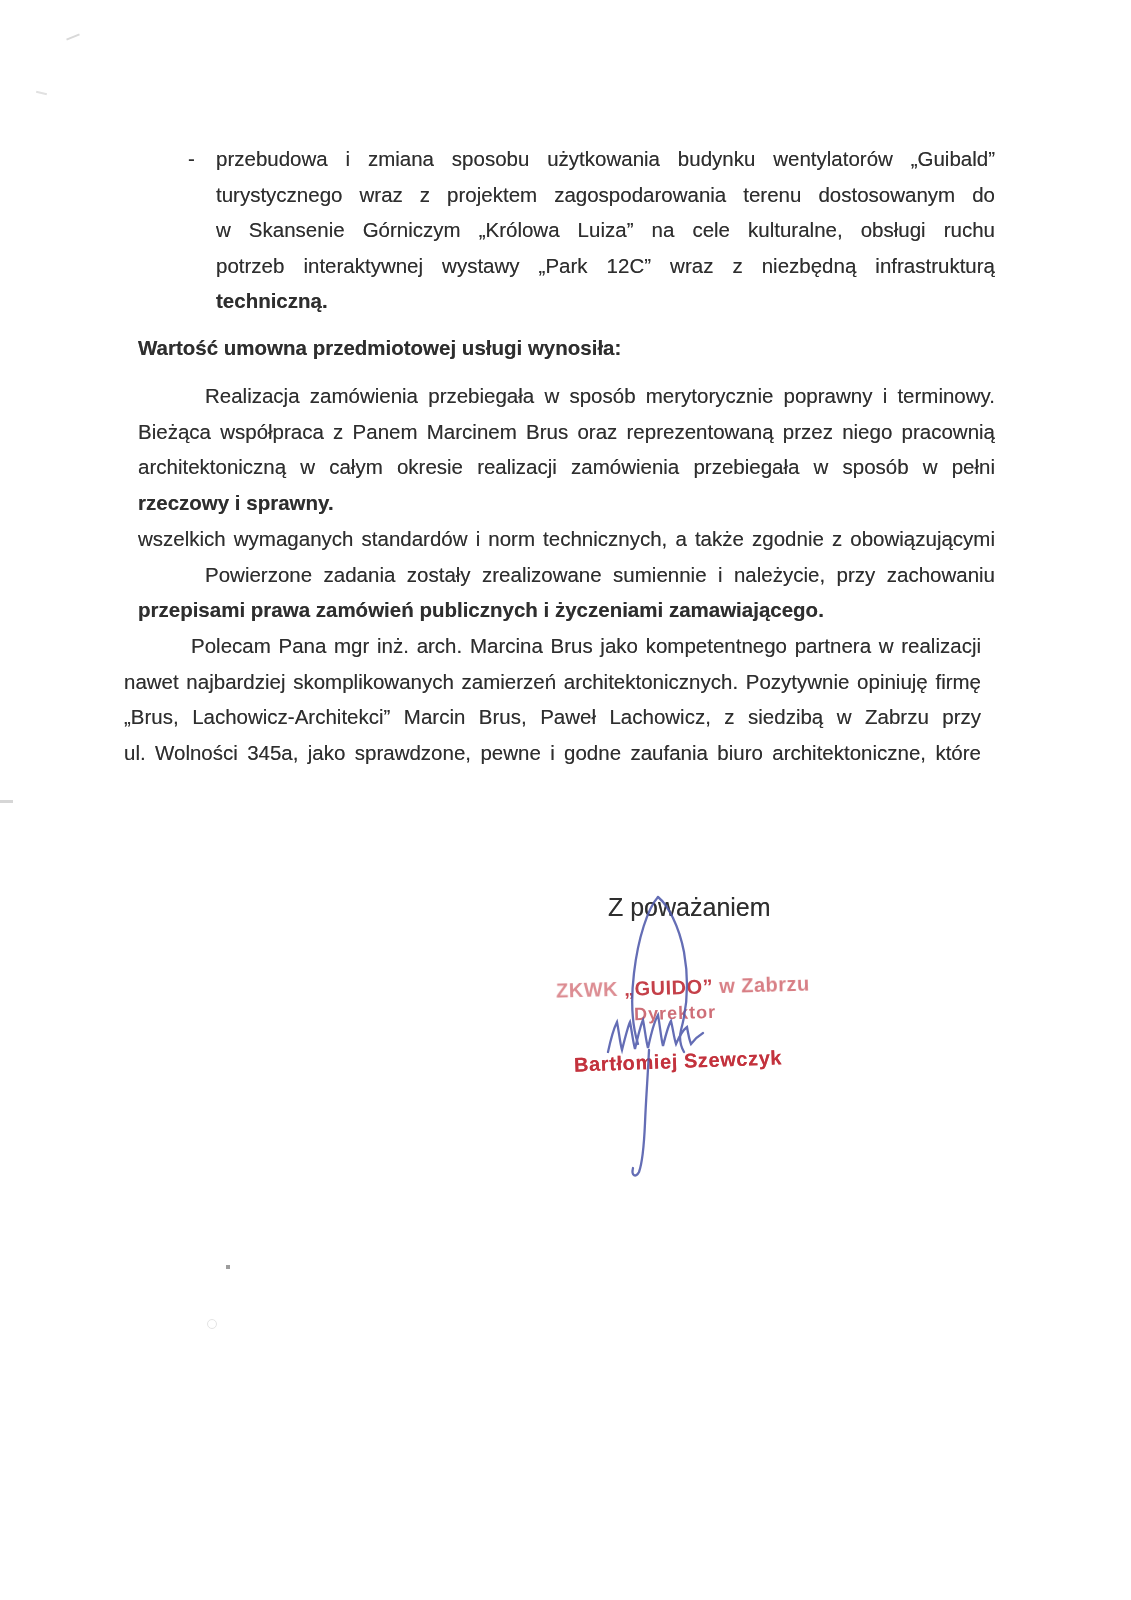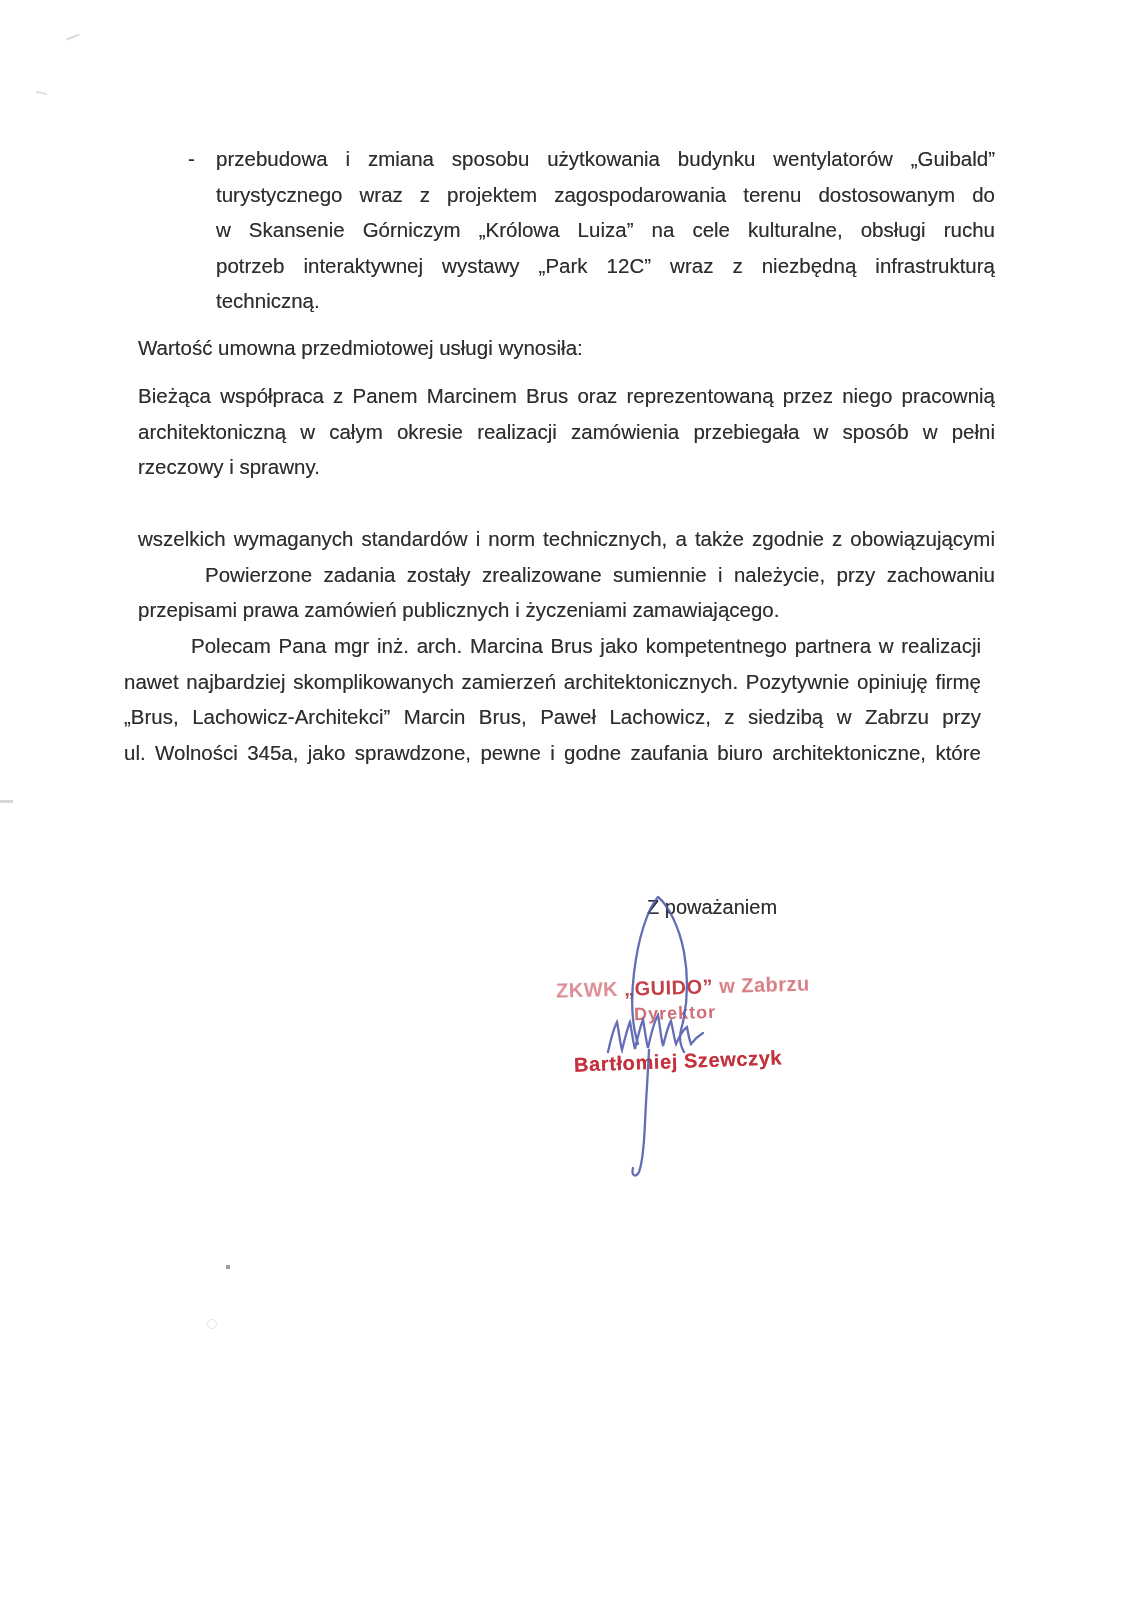--- a/index.html
+++ b/index.html
@@ -14,43 +14,42 @@
     overflow: hidden;
   }
   .textblock {
     position: absolute;
     font-size: 20.5px;
     color: #2e2e2e;
     text-shadow: 0 0 0.5px rgba(45,45,45,0.55);
   }
   .line { line-height: 35.5px; }
   .jl { text-align: justify; text-align-last: justify; }
-  .ll { text-align: left; text-align-last: left; }
+  .ll { text-align: left; text-align-last: left; font-weight: bold; }
   .ind { padding-left: 67px; }
 
   .bullet { left: 216px; top: 141px; width: 779px; }
   .bullet .marker {
     position: absolute;
     left: -28px; top: 0;
     line-height: 35.5px;
     font-size: 20.5px;
   }
   .intro   { left: 138px; top: 330px; width: 857px; }
   .p1      { left: 138px; top: 378px; width: 857px; }
   .p2      { left: 138px; top: 521px; width: 857px; }
   .p3      { left: 124px; top: 628px; width: 857px; }
 
   .closing {
     position: absolute;
     left: 608px; top: 894px;
-    font-size: 20px;
+    font-size: 25px;
     line-height: 26px;
     color: #2e2e2e;
     text-shadow: 0 0 0.5px rgba(45,45,45,0.55);
-    margin-left: 39px;
   }
 
   
   .stamp-org {
     position: absolute;
     left: 556px; top: 976px;
     width: 260px;
     font-size: 20px;
     font-weight: bold;
     letter-spacing: 0.5px;
@@ -119,20 +118,21 @@
         <div class="line jl">turystycznego wraz z projektem zagospodarowania terenu dostosowanym do</div>
         <div class="line jl">w Skansenie Górniczym „Królowa Luiza” na cele kulturalne, obsługi ruchu</div>
         <div class="line jl">potrzeb interaktywnej wystawy „Park 12C” wraz z niezbędną infrastrukturą</div>
         <div class="line ll">techniczną.</div>
       </div>
   </div>
 
   <div class="textblock intro ll line">Wartość umowna przedmiotowej usługi wynosiła:</div>
 
   <div class="textblock p1">
+      <div class="line jl ind">Realizacja zamówienia przebiegała w sposób merytorycznie poprawny i terminowy.</div>
       <div class="line jl">Bieżąca współpraca z Panem Marcinem Brus oraz reprezentowaną przez niego pracownią</div>
       <div class="line jl">architektoniczną w całym okresie realizacji zamówienia przebiegała w sposób w pełni</div>
       <div class="line ll">rzeczowy i sprawny.</div>
     </div>
 
   <div class="textblock p2">
       <div class="line jl">wszelkich wymaganych standardów i norm technicznych, a także zgodnie z obowiązującymi</div>
       <div class="line jl ind">Powierzone zadania zostały zrealizowane sumiennie i należycie, przy zachowaniu</div>
       <div class="line ll">przepisami prawa zamówień publicznych i życzeniami zamawiającego.</div>
     </div>

